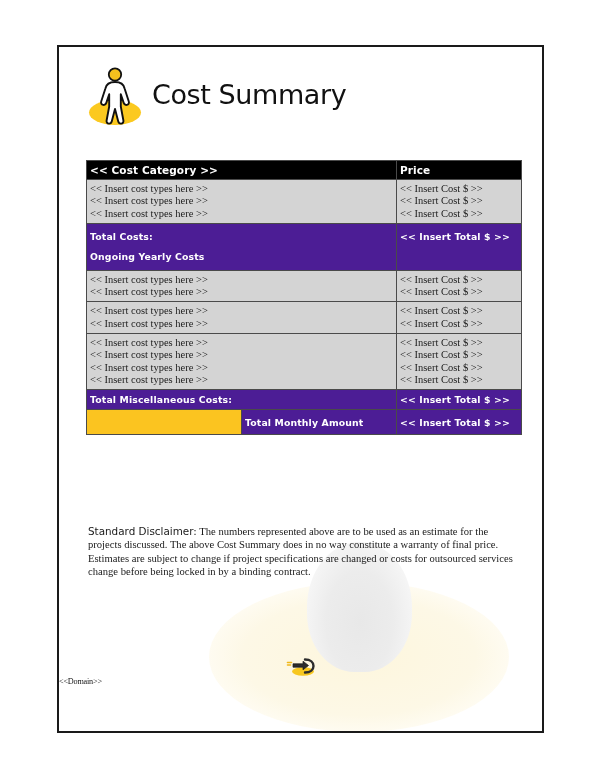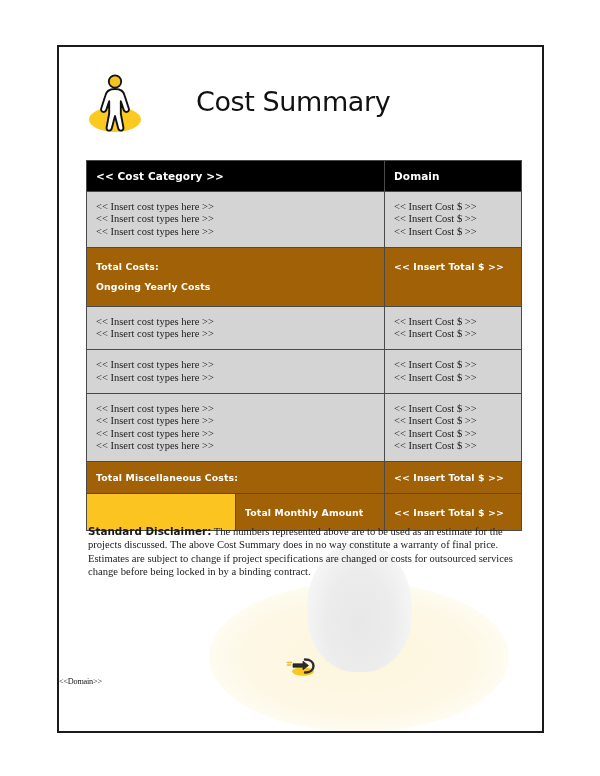--- a/index.html
+++ b/index.html
@@ -55,26 +55,25 @@
     width: 105px;
     height: 130px;
     background: radial-gradient(ellipse at 50% 62%, #e8e8e8 0%, #ececec 45%, #f4f4f4 70%, #ffffff 100%);
     border-radius: 50% 50% 45% 45%;
   }
 
   
   #title-block {
     position: absolute;
     left: 28px;
-    top: 21px;
+    top: 14px;
     height: 70px;
     display: flex;
     align-items: center;
     z-index: 2;
-    gap: 44px;
   }
   #brand-logo {
     position: relative;
     width: 56px;
     height: 62px;
     flex: none;
   }
   #brand-logo .disc {
     position: absolute;
     left: 2px;
@@ -103,21 +102,21 @@
     left: 27px;
     top: 113px;
     width: 436px;
     border-collapse: collapse;
     table-layout: fixed;
     z-index: 2;
     border: 1px solid #3a3a3a;
   }
   #cost-table td, #cost-table th {
     border: 1px solid #4a4a4a;
-    padding: 9px;
+    padding: 3px;
     vertical-align: middle;
   }
 
   .hdr-row td {
     background: #000000;
     color: #ffffff;
     font-family: "DejaVu Sans", sans-serif;
     font-weight: bold;
     font-size: 10.5px;
     padding: 4px 9px 5px 9px;
@@ -130,21 +129,21 @@
   }
   .items-cell .line {
     font-family: Liberation Serif, serif;
     font-size: 10.5px;
     color: #1b1b1b;
     line-height: 12.3px;
     white-space: nowrap;
   }
 
   .gold-cell {
-    background: #a16207;
+    background: #4c1d95;
     padding: 5px 9px 6px 9px;
   }
   .gold-cell .line {
     font-family: "DejaVu Sans", sans-serif;
     font-weight: bold;
     font-size: 9.3px;
     color: #ffffff;
     line-height: 20px;
     white-space: nowrap;
     letter-spacing: 0.15px;
@@ -166,21 +165,21 @@
     z-index: 2;
     font-family: "Liberation Serif", serif;
     font-size: 10.6px;
     line-height: 13.4px;
     color: #191919;
     text-align: left;
   }
   #disclaimer b {
     font-family: "DejaVu Sans", sans-serif;
     font-size: 10.4px;
-    font-weight: bold;
+    font-weight: normal;
   }
 
   
   #footer {
     position: absolute;
     left: 0;
     right: 0;
     top: 608px;
     text-align: left;
     z-index: 3;
@@ -240,21 +239,21 @@
       </svg>
     </div>
     <div id="page-title">Cost Summary</div>
   </div>
 
   <table id="cost-table">
     <tbody>
 
       <tr class="hdr-row">
         <td colspan="2">&lt;&lt; Cost Category &gt;&gt;</td>
-        <td class="price-col">Domain</td>
+        <td class="price-col">Price</td>
       </tr>
 
       <tr>
         <td class="items-cell" colspan="2">
           <div class="line">&lt;&lt; Insert cost types here &gt;&gt;</div>
           <div class="line">&lt;&lt; Insert cost types here &gt;&gt;</div>
           <div class="line">&lt;&lt; Insert cost types here &gt;&gt;</div>
         </td>
         <td class="items-cell price-col">
           <div class="line">&lt;&lt; Insert Cost $ &gt;&gt;</div>

